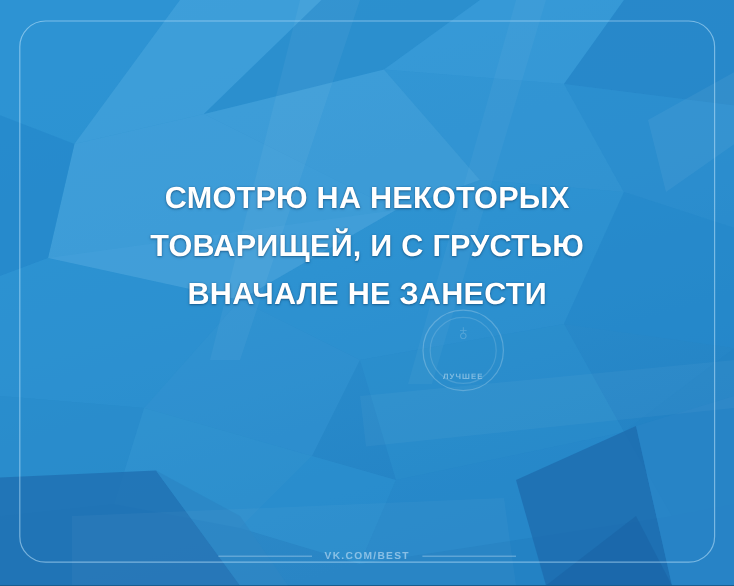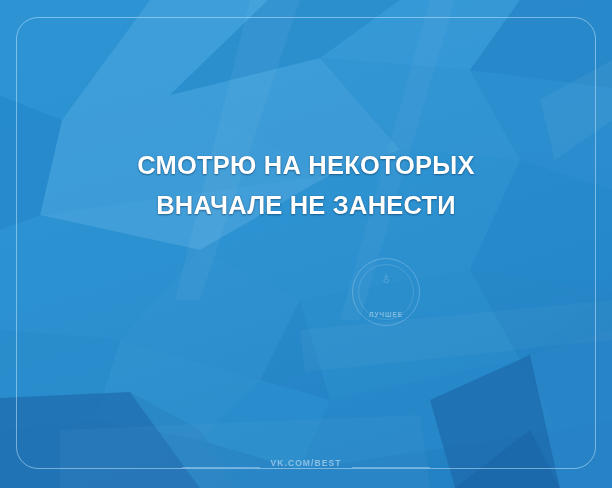--- a/index.html
+++ b/index.html
@@ -98,21 +98,21 @@
        0 1px 2px rgba(10, 55, 95, 0.55),
        0 0 1px rgba(10, 55, 95, 0.45);
   }
   
   #watermark {
     position: absolute;
     left: 0;
     top: 458px;
     width: 612px;
     display: flex;
-    align-items: flex-end;
+    align-items: center;
     justify-content: center;
     gap: 10px;
     pointer-events: none;
   }
   #watermark .rule {
     width: 78px;
     height: 1px;
     background: rgba(210, 235, 252, 0.40);
   }
   #watermark-text {
@@ -180,20 +180,21 @@
   <div id="frame"></div>
 
   <div id="stamp">
     <div id="stamp-inner"></div>
     <div id="stamp-mark">♁</div>
     <div id="stamp-label">ЛУЧШЕЕ</div>
   </div>
 
   <div id="quote">
     <span class="line">СМОТРЮ НА НЕКОТОРЫХ</span>
+    <span class="line">ТОВАРИЩЕЙ, И С ГРУСТЬЮ</span>
     <span class="line">ВНАЧАЛЕ НЕ ЗАНЕСТИ</span>
   </div>
 
   <div id="watermark">
     <div class="rule"></div>
     <div id="watermark-text">VK.COM/BEST</div>
     <div class="rule"></div>
   </div>
 
 </div>

